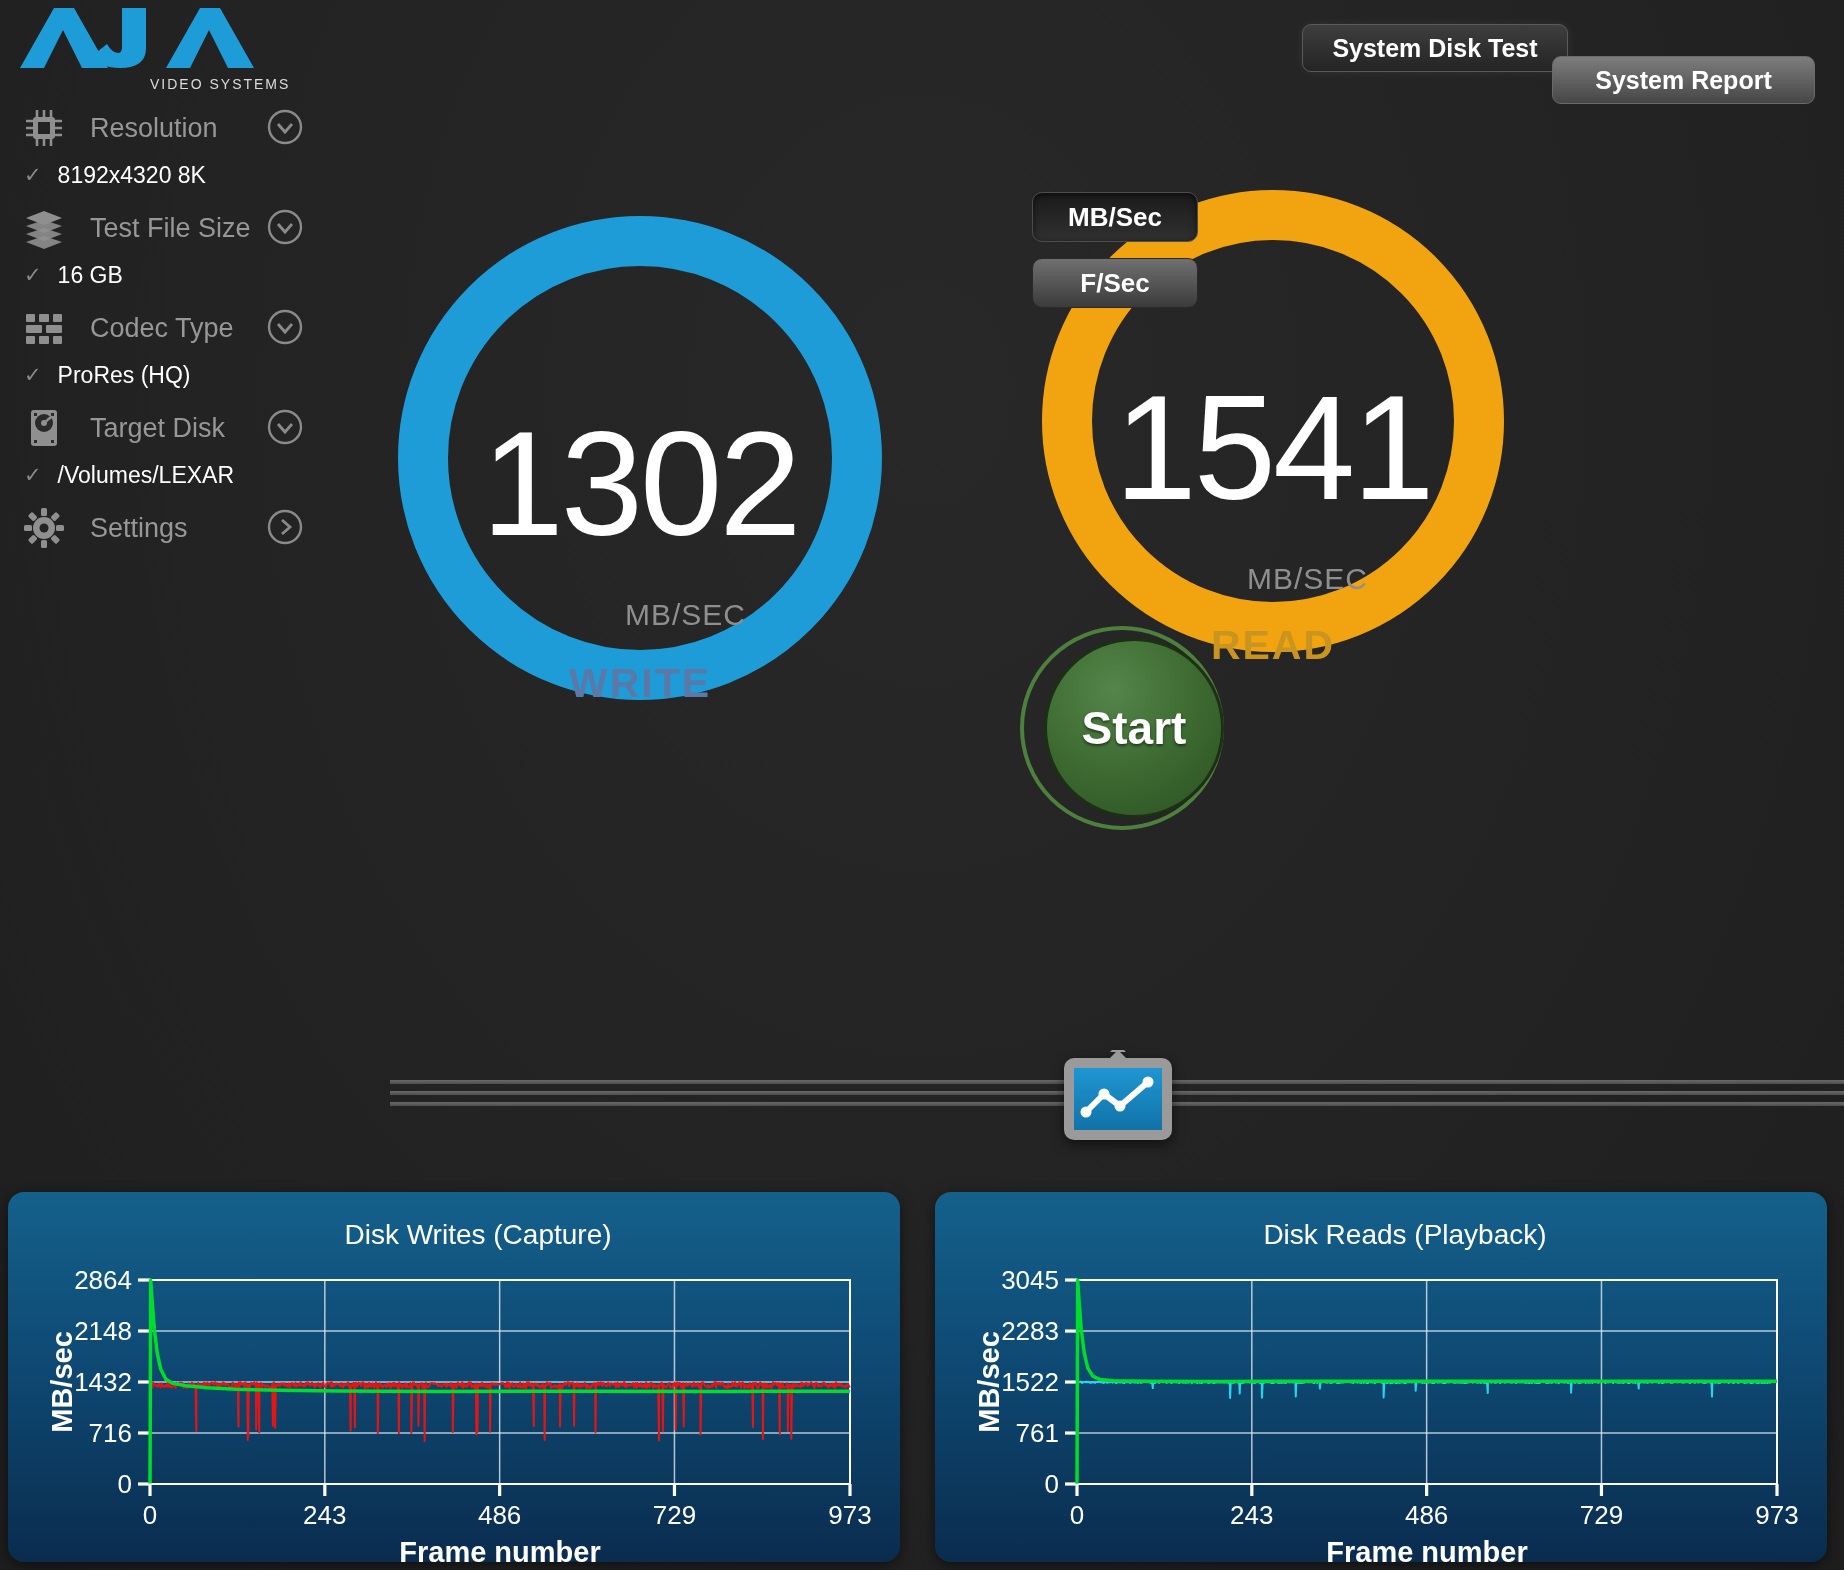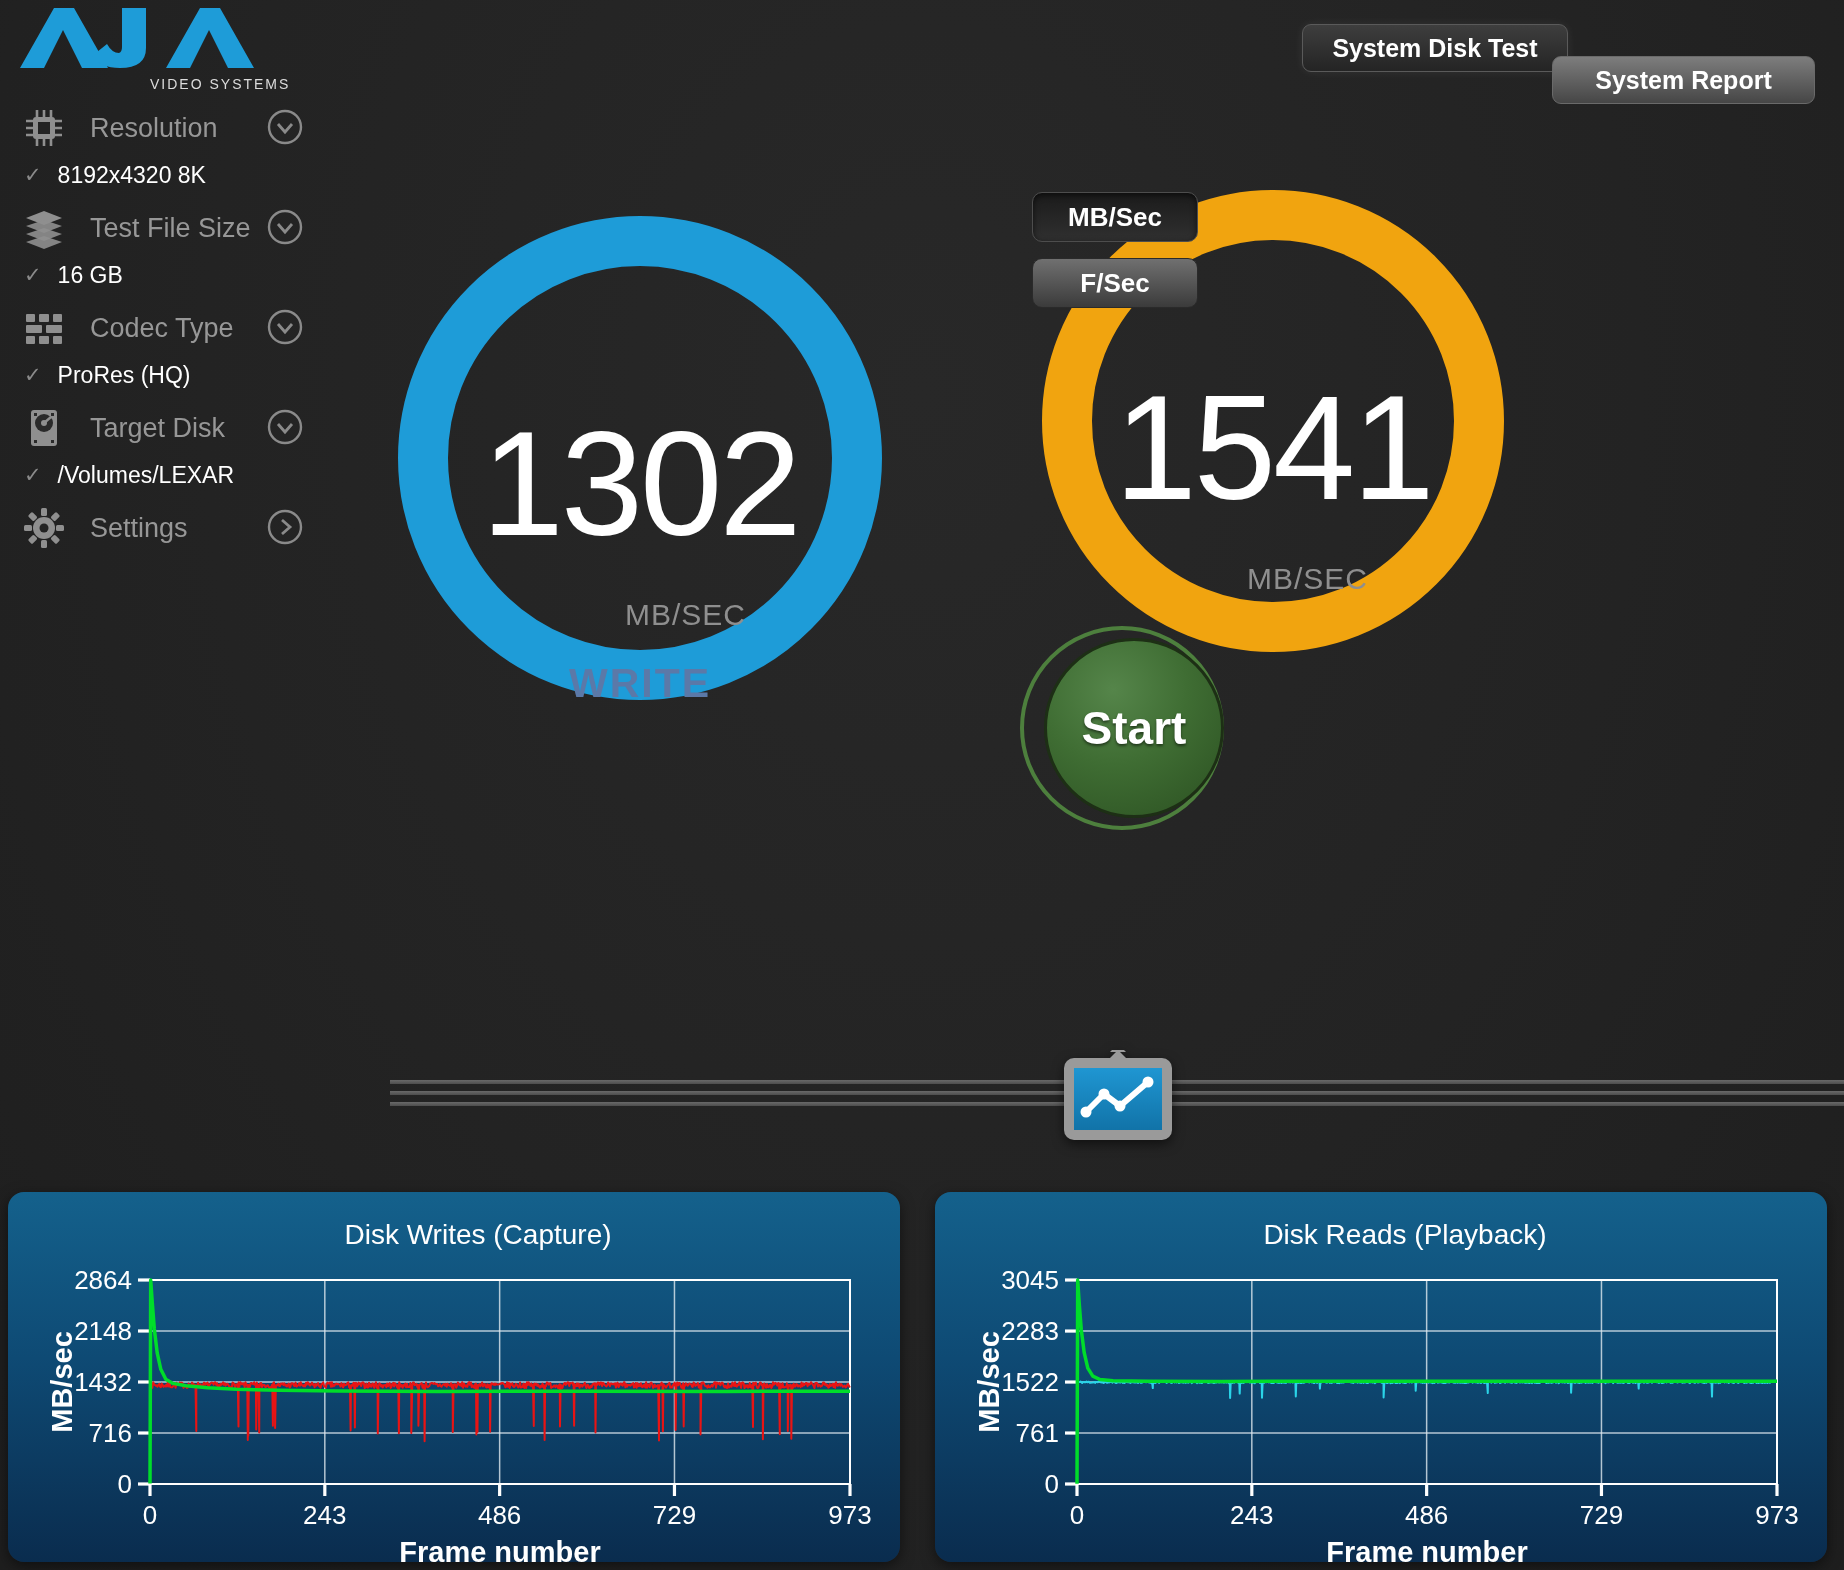--- a/index.html
+++ b/index.html
@@ -191,20 +191,21 @@
 
 <div class="gauge" style="left: 398px; top: 216px; width: 484px; height: 484px; border-color: rgb(30, 156, 216);">
   <div class="g-num">1302</div>
   <div class="g-unit">MB/SEC</div>
   <div class="g-label" style="color: rgb(91, 121, 168);">WRITE</div>
 </div>
 
 <div class="gauge" style="left: 1042px; top: 190px; width: 462px; height: 462px; border-color: rgb(241, 164, 15);">
   <div class="g-num" style="top:128px">1541</div>
   <div class="g-unit" style="top:322px">MB/SEC</div>
+  <div class="g-label" style="top: 382px; color: rgb(201, 148, 31);">READ</div>
 </div>
 
 <div class="ubtn active" style="top:192px">MB/Sec</div>
 <div class="ubtn inactive" style="top:258px">F/Sec</div>
 
 <div class="start-ring">
   <div class="start-btn">Start</div>
 </div>
 
 <div class="dline" style="top:1080px"></div>

